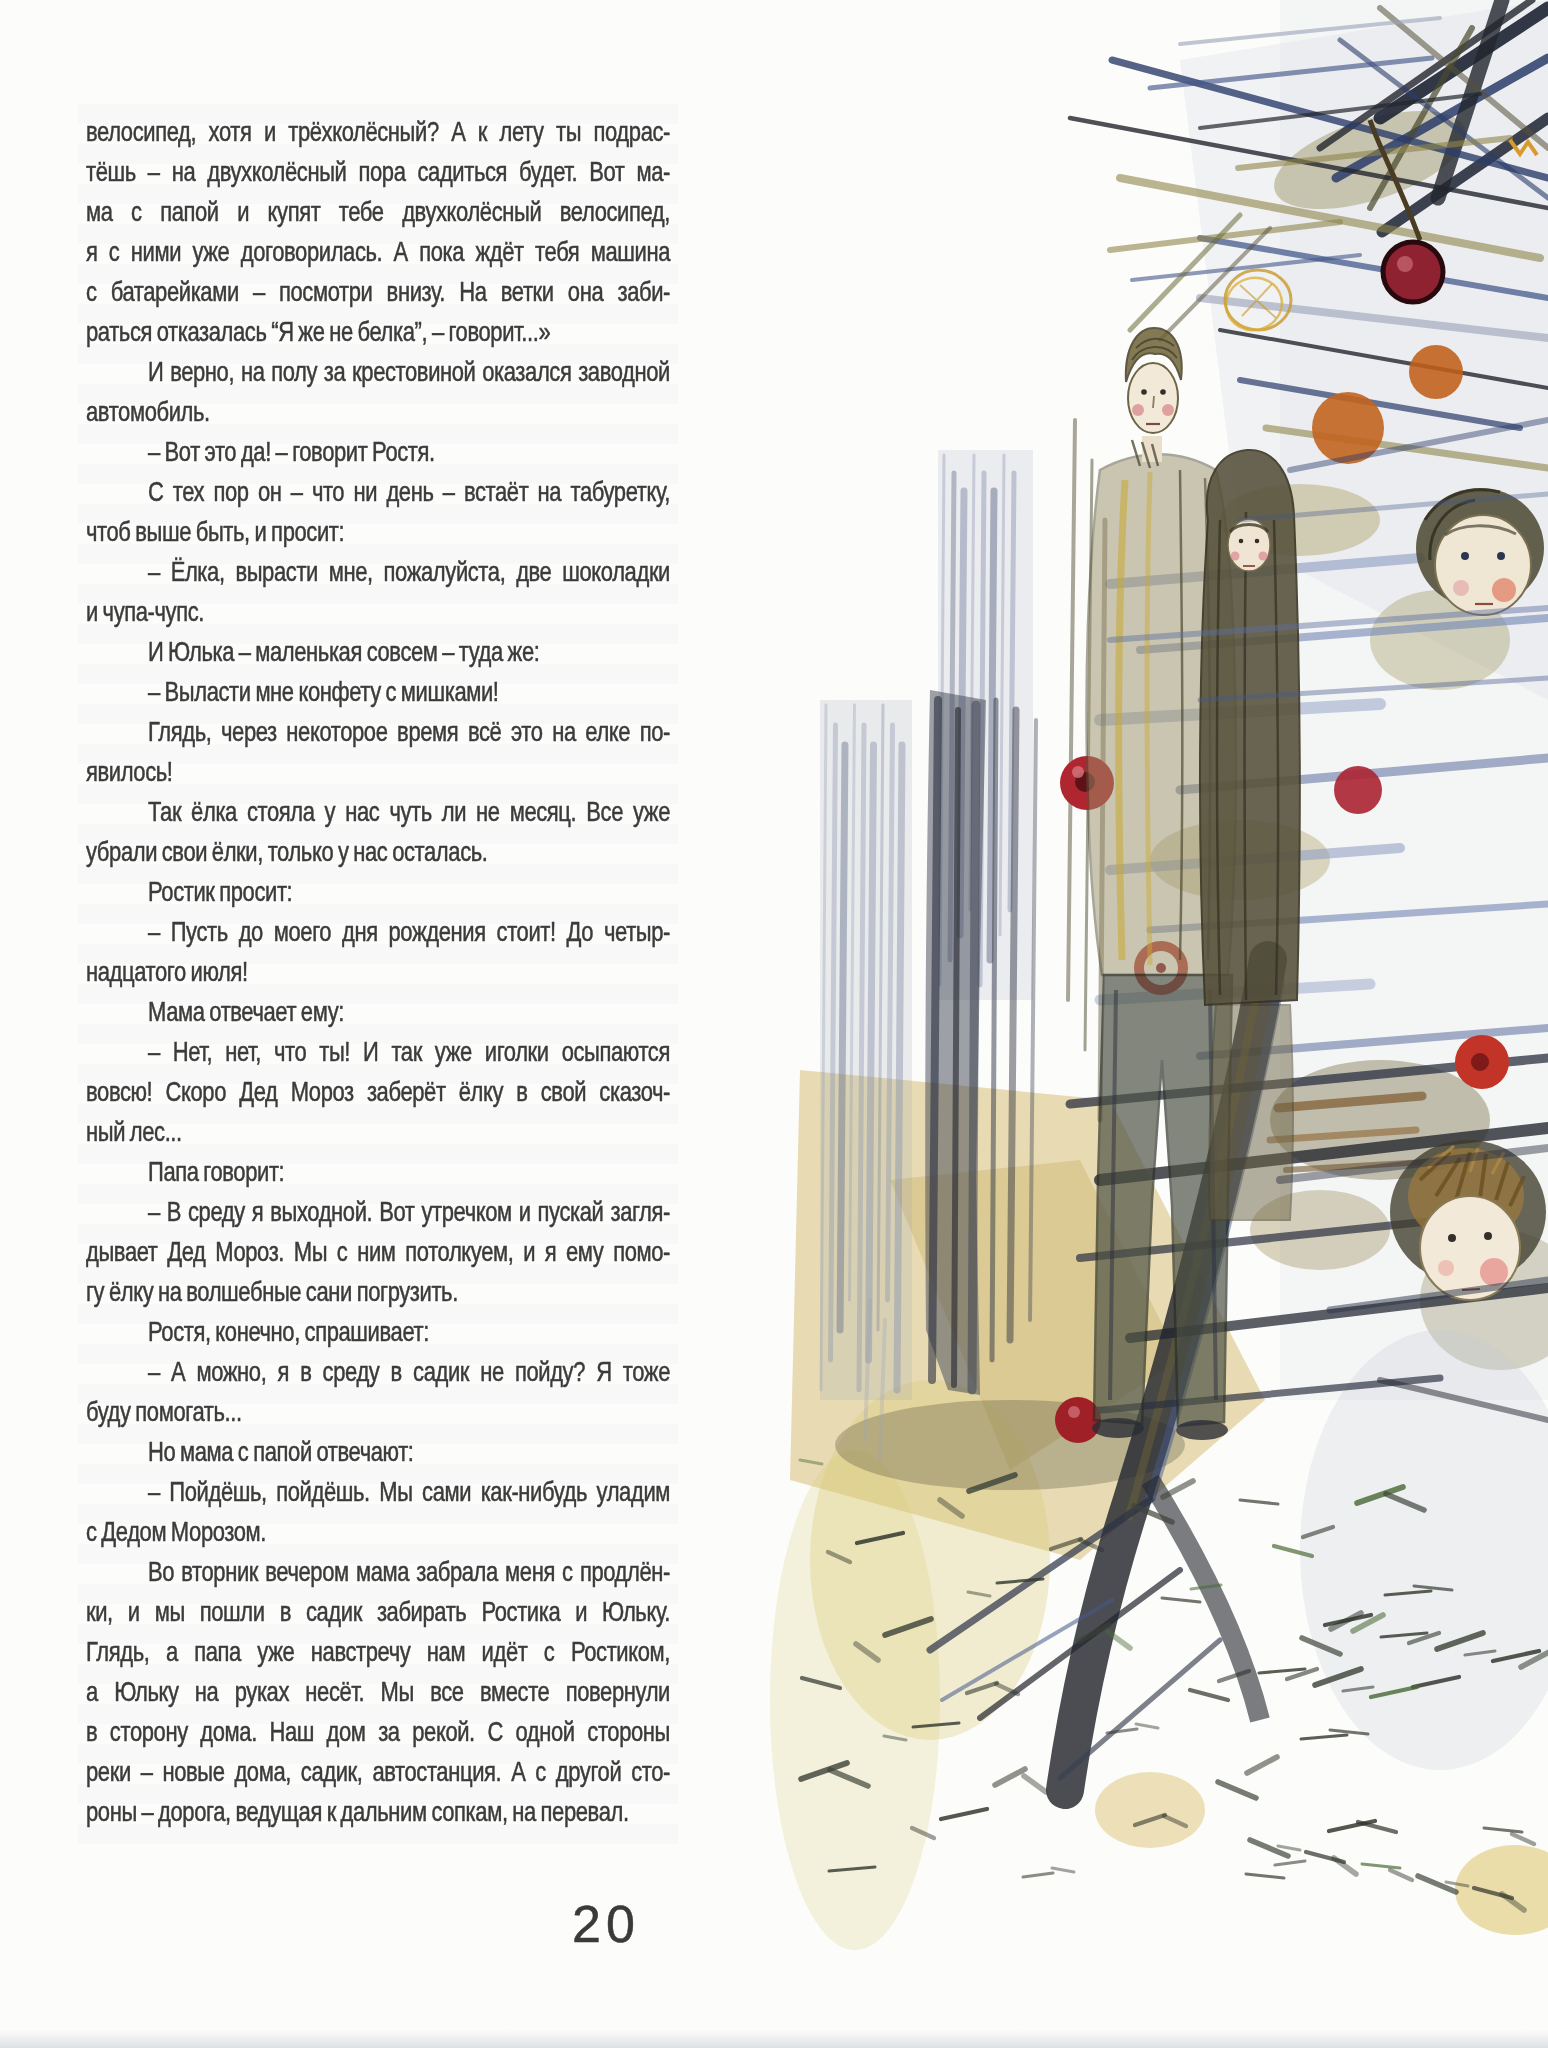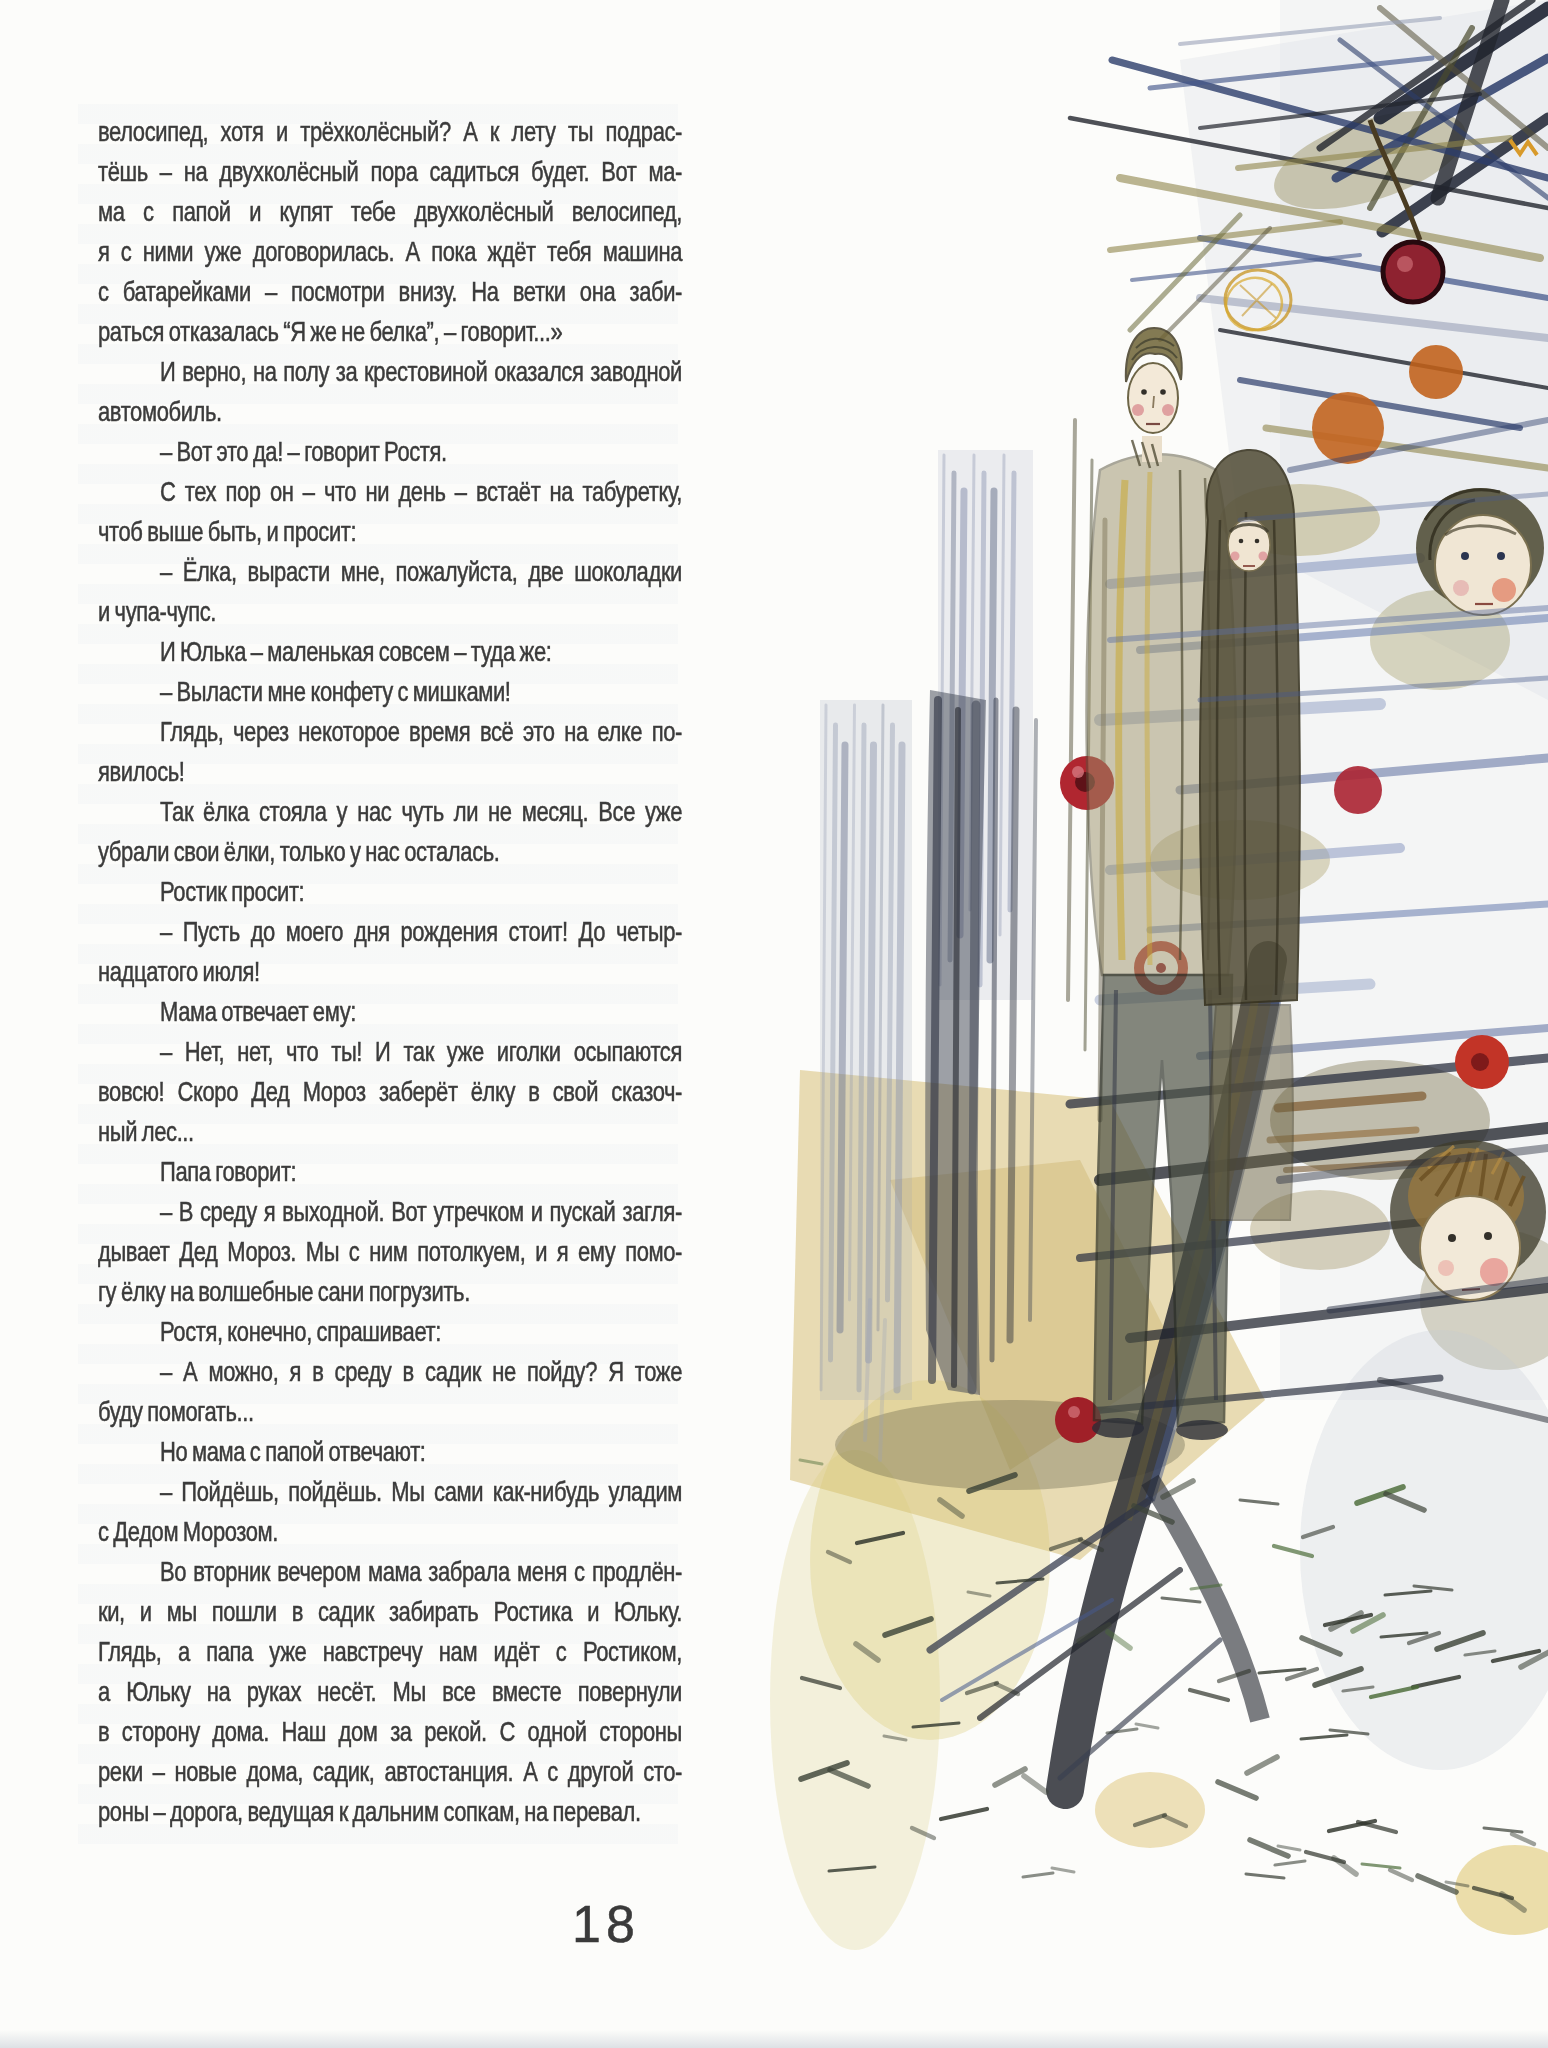--- a/index.html
+++ b/index.html
@@ -6,21 +6,21 @@
   body{
     width:1548px;height:2048px;position:relative;overflow:hidden;
     background:#fcfcfa;
     font-family:"Liberation Sans","DejaVu Sans",sans-serif;
   }
   .scan-bands{
     position:absolute;left:78px;top:104px;width:600px;height:1750px;
     background:repeating-linear-gradient(180deg, rgba(205,215,228,.10) 0 20px, rgba(255,255,255,0) 20px 40px);
     pointer-events:none;
   }
-  .text-col{position:absolute;left:98px;top:112px;width:584px;}
+  .text-col{position:absolute;left:86px;top:112px;width:584px;}
   .line{
     height:40px;line-height:40px;font-size:22px;color:#3b3b3b;
     letter-spacing:-0.4px;word-spacing:-1px;
     -webkit-text-stroke:0.4px #3b3b3b;
     transform:scaleY(1.26);transform-origin:left center;
   }
   .line.ind{text-indent:62px;}
   .line.jst{text-align:justify;text-align-last:justify;}
   .line.end{text-align:left;}
   .page-num{
@@ -78,21 +78,21 @@
     <div class="line end">с Дедом Морозом.</div>
     <div class="line ind jst">Во вторник вечером мама забрала меня с продлён-</div>
     <div class="line jst">ки, и мы пошли в садик забирать Ростика и Юльку.</div>
     <div class="line jst">Глядь, а папа уже навстречу нам идёт с Ростиком,</div>
     <div class="line jst">а Юльку на руках несёт. Мы все вместе повернули</div>
     <div class="line jst">в сторону дома. Наш дом за рекой. С одной стороны</div>
     <div class="line jst">реки – новые дома, садик, автостанция. А с другой сто-</div>
     <div class="line end">роны – дорога, ведущая к дальним сопкам, на перевал.</div>
   </div>
 
-<div class="page-num">18</div>
+<div class="page-num">20</div>
 
 <svg class="illo" viewBox="0 0 868 2048" xmlns="http://www.w3.org/2000/svg">
 
   <g>
     <polygon points="500,60 868,0 868,700 560,540" fill="#c7cdd9" opacity="0.20"></polygon>
     <rect x="600" y="0" width="268" height="1400" fill="#cfd4de" opacity="0.16"></rect>
     <ellipse cx="690" cy="160" rx="100" ry="40" fill="#8f854a" opacity="0.40" transform="rotate(-18 690 160)"></ellipse>
     <ellipse cx="620" cy="520" rx="80" ry="36" fill="#a6954f" opacity="0.38"></ellipse>
     <ellipse cx="760" cy="640" rx="70" ry="50" fill="#98904f" opacity="0.33"></ellipse>
     <ellipse cx="560" cy="860" rx="90" ry="40" fill="#a08f4c" opacity="0.32"></ellipse>

